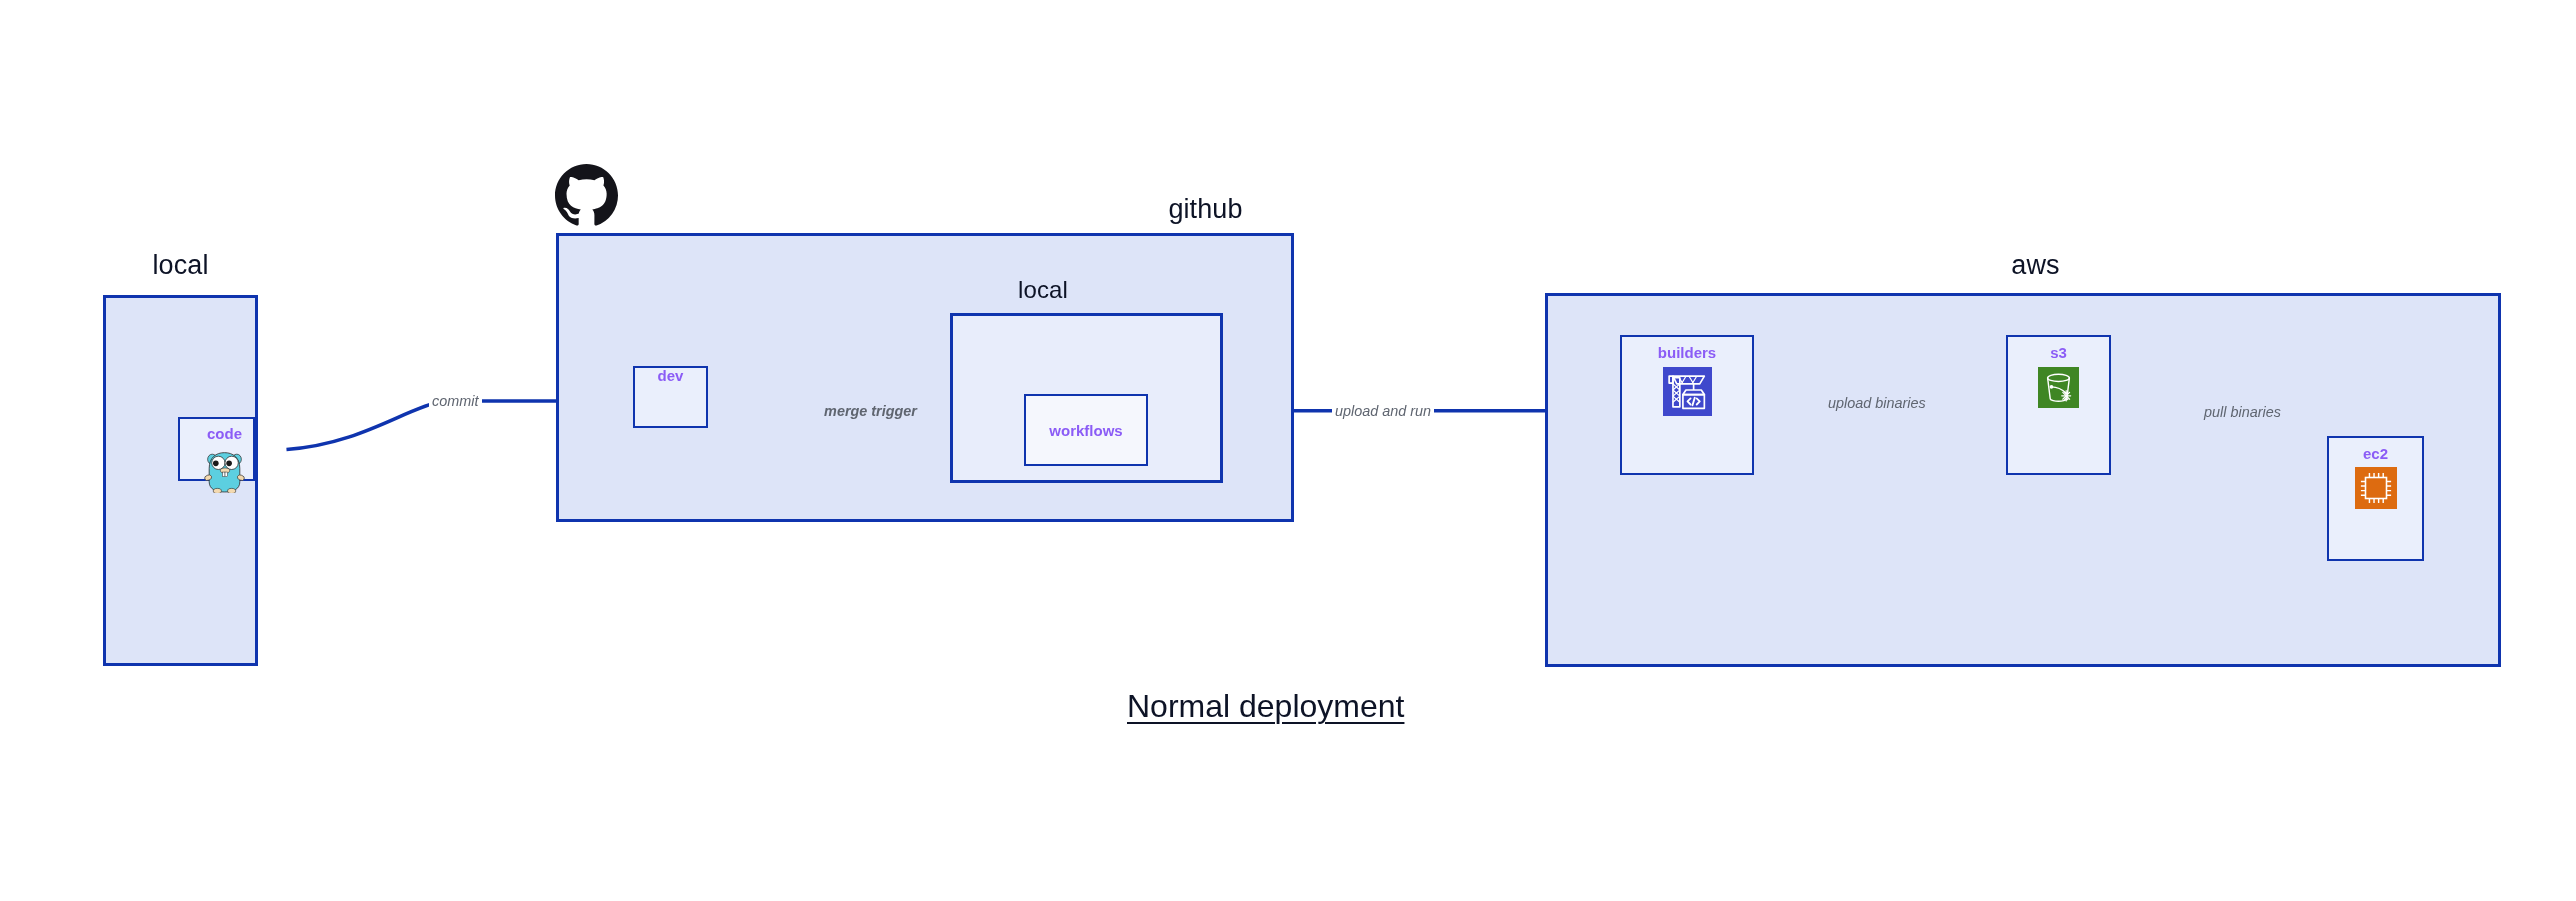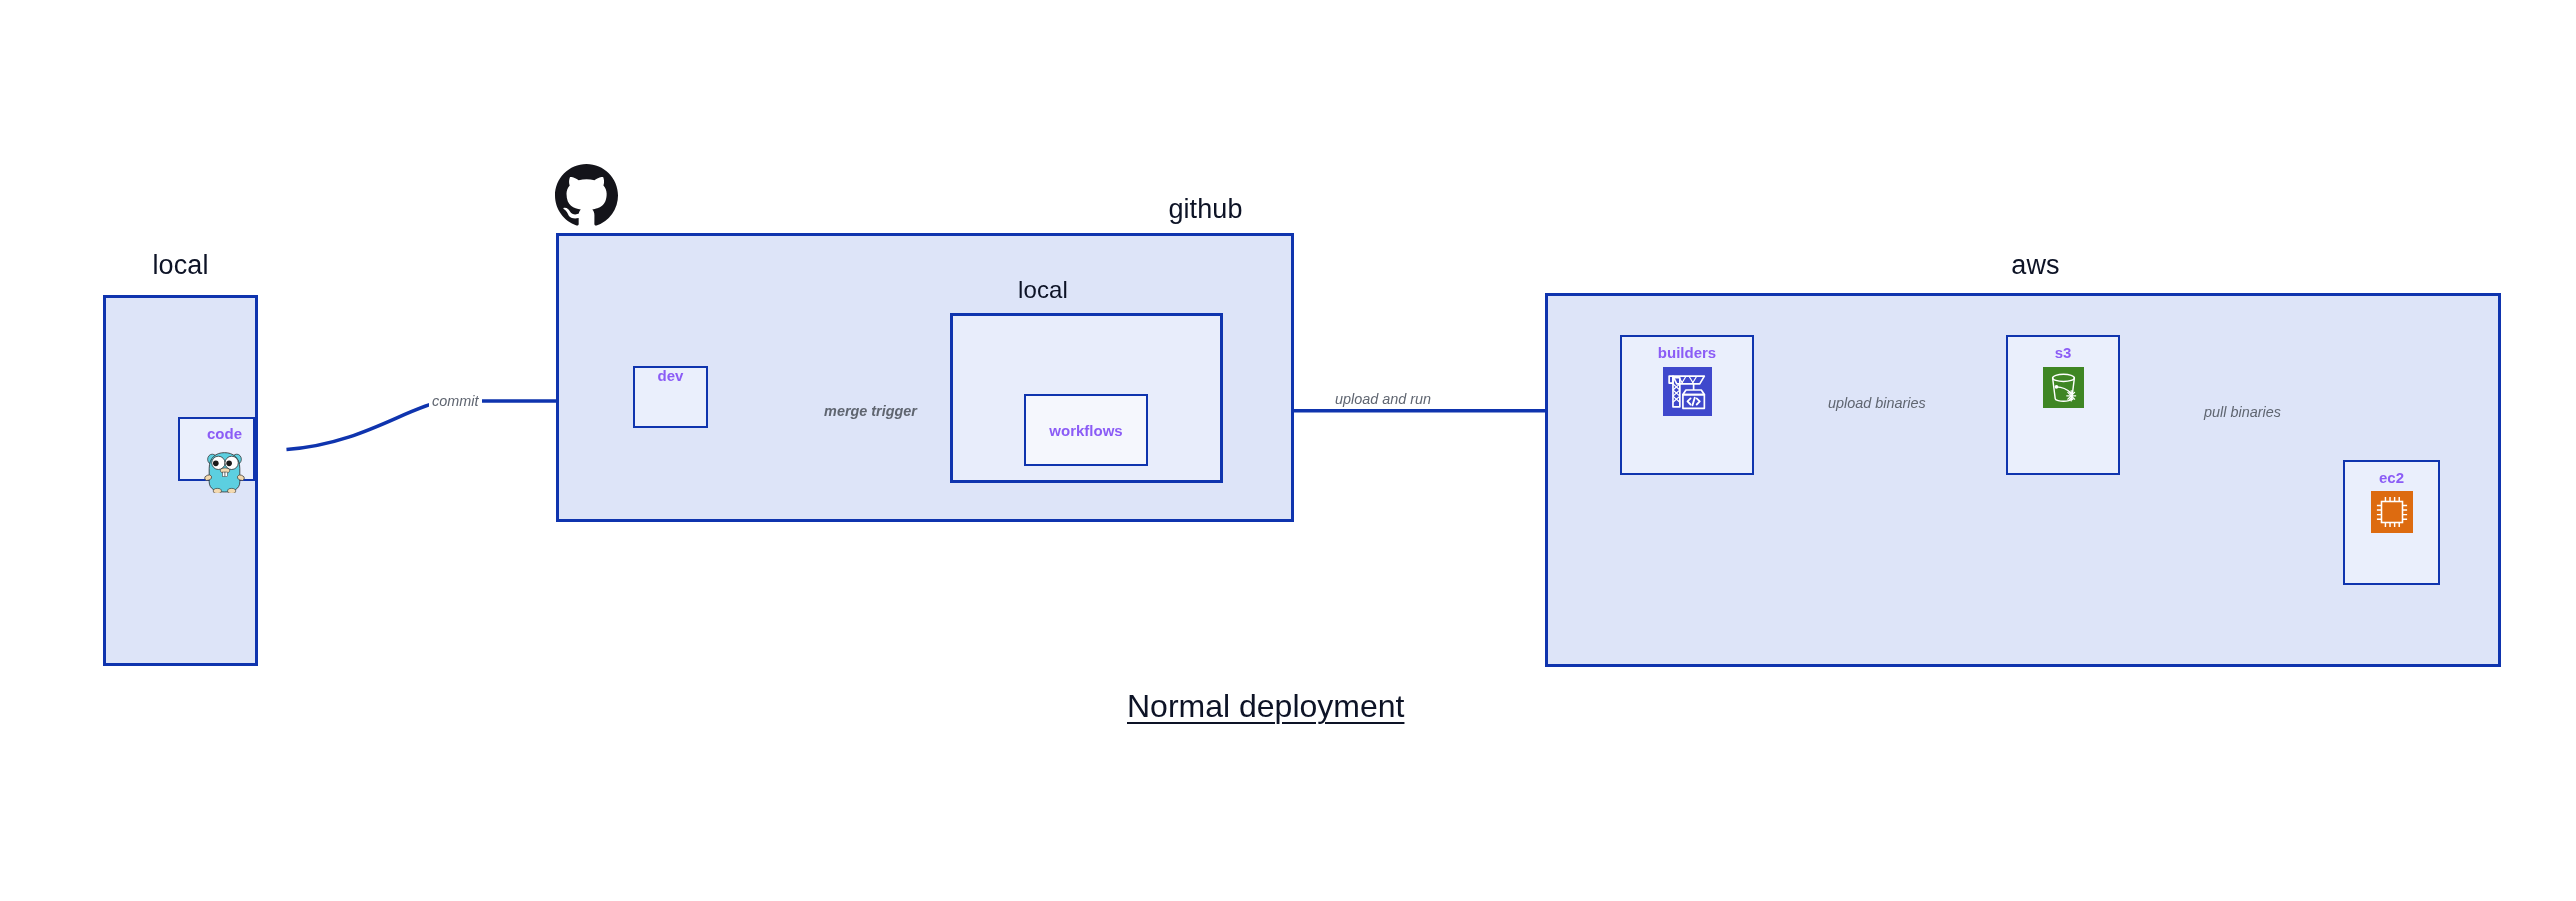--- a/index.html
+++ b/index.html
@@ -206,21 +206,21 @@
 
         <g fill="none" stroke="#ffffff" stroke-width="2.4" stroke-linecap="round" stroke-linejoin="round">
           <path d="M36 41 L32 45 L36 49"></path>
           <path d="M44 41 L48 45 L44 49"></path>
           <path d="M41.5 40 L38.5 50"></path>
         </g>
       </svg>
     </span>
   </div>
 
-  <div class="node-box" style="left:2006px; top:335px; width:114px; height:140px; padding-top:8.2px;">
+  <div class="node-box" style="left:2006px; top:335px; width:105px; height:140px; padding-top:8.2px;">
     <span class="node-title">s3</span>
     <span class="node-icon" style="margin-top:7.2px;">
       <svg width="41" height="41" viewBox="0 0 64 64">
         <rect x="0" y="0" width="64" height="64" fill="#3f8624"></rect>
         <g fill="none" stroke="#ffffff" stroke-width="2.2" stroke-linejoin="round" stroke-linecap="round">
 
           <path d="M15 17 L19 49 C19 52 27 53.5 32 53.5 C37 53.5 45 52 45 49 L49 17"></path>
           <ellipse cx="32" cy="17" rx="17" ry="5.6"></ellipse>
 
           <path d="M21 31 C30 31 38 35 44 41"></path>
@@ -232,21 +232,21 @@
             <path d="M38.7 39.7 L49.3 50.3"></path>
             <path d="M49.3 39.7 L38.7 50.3"></path>
             <path d="M41.6 39.3 L44 41.7 L46.4 39.3"></path>
             <path d="M41.6 50.7 L44 48.3 L46.4 50.7"></path>
           </g>
         </g>
       </svg>
     </span>
   </div>
 
-  <div class="node-box" style="left:2327px; top:460px; width:97px; height:125px; padding-top:8.2px;margin-left:16px;">
+  <div class="node-box" style="left:2327px; top:436px; width:97px; height:125px; padding-top:8.2px;">
     <span class="node-title">ec2</span>
     <span class="node-icon" style="margin-top:6.2px;">
       <svg width="42" height="42" viewBox="0 0 64 64">
         <rect x="0" y="0" width="64" height="64" fill="#dd6b10"></rect>
         <g fill="none" stroke="#ffffff" stroke-width="2.4">
           <rect x="16" y="16" width="32" height="32"></rect>
           <g stroke-width="2.2" stroke-linecap="butt">
 
             <path d="M22 16 L22 9 M29 16 L29 9 M36 16 L36 9 M43 16 L43 9"></path>
 
@@ -258,21 +258,21 @@
           </g>
         </g>
       </svg>
     </span>
   </div>
 
   <div class="edge-label on-white" style="left:429px; top:394px;">commit</div>
 
   <div class="edge-label on-lav" style="left:821px; top:404px;font-weight:bold;">merge trigger</div>
 
-  <div class="edge-label on-white" style="left:1332px; top:392px;">upload and run</div>
+  <div class="edge-label on-white" style="left:1332px; top:404px;">upload and run</div>
 
   <div class="edge-label on-lav" style="left:1825px; top:396px;">upload binaries</div>
 
   <div class="edge-label on-lav" style="left:2175px; top:405px;margin-left:26px;">pull binaries</div>
 
   <div id="figure-caption" style="left:1127px; top:690px;">Normal deployment</div>
 
 </div>
 
 

